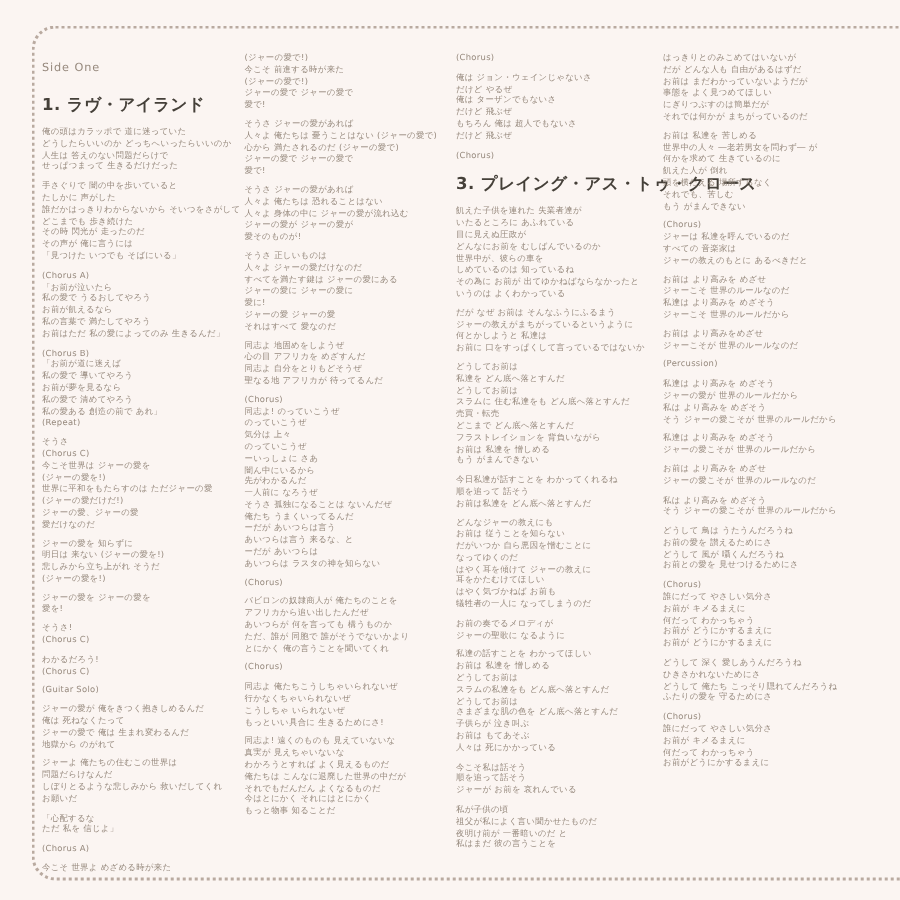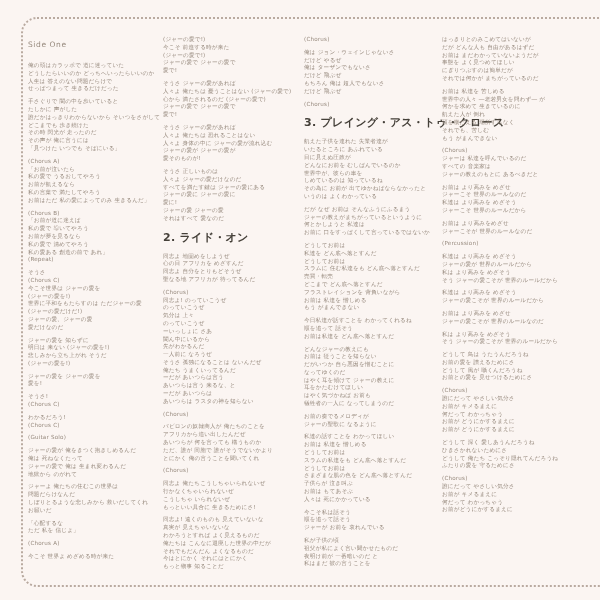--- a/index.html
+++ b/index.html
@@ -30,20 +30,21 @@
     letter-spacing:0.2px;white-space:nowrap;
   }
 </style>
 </head>
 <body style="background: rgb(251, 245, 242);">
 
 <div class="frame" style="border-color: rgb(185, 170, 160);"></div>
 
 <div class="col col-1">
     <div class="side-label" style="color: rgb(150, 137, 125);">Side One</div>
+    <div class="song-title" style="color: rgb(69, 64, 57);">1. ラヴ・アイランド</div>
     <div class="stanza">
       <div class="line" style="color: rgb(150, 137, 125);">俺の頭はカラッポで 道に迷っていた</div>
       <div class="line" style="color: rgb(150, 137, 125);">どうしたらいいのか どっちへいったらいいのか</div>
       <div class="line" style="color: rgb(150, 137, 125);">人生は 答えのない問題だらけで</div>
       <div class="line" style="color: rgb(150, 137, 125);">せっぱつまって 生きるだけだった</div>
     </div>
     <div class="stanza">
       <div class="line" style="color: rgb(150, 137, 125);">手さぐりで 闇の中を歩いていると</div>
       <div class="line" style="color: rgb(150, 137, 125);">たしかに 声がした</div>
       <div class="line" style="color: rgb(150, 137, 125);">誰だかはっきりわからないから そいつをさがして</div>
@@ -147,21 +148,20 @@
     </div>
     <div class="stanza">
       <div class="line" style="color: rgb(150, 137, 125);">そうさ 正しいものは</div>
       <div class="line" style="color: rgb(150, 137, 125);">人々よ ジャーの愛だけなのだ</div>
       <div class="line" style="color: rgb(150, 137, 125);">すべてを満たす鍵は ジャーの愛にある</div>
       <div class="line" style="color: rgb(150, 137, 125);">ジャーの愛に ジャーの愛に</div>
       <div class="line" style="color: rgb(150, 137, 125);">愛に!</div>
       <div class="line" style="color: rgb(150, 137, 125);">ジャーの愛 ジャーの愛</div>
       <div class="line" style="color: rgb(150, 137, 125);">それはすべて 愛なのだ</div>
     </div>
-    <div class="song-title" style="color: rgb(69, 64, 57);">2. ライド・オン</div>
     <div class="stanza">
       <div class="line" style="color: rgb(150, 137, 125);">同志よ 地固めをしようぜ</div>
       <div class="line" style="color: rgb(150, 137, 125);">心の目 アフリカを めざすんだ</div>
       <div class="line" style="color: rgb(150, 137, 125);">同志よ 自分をとりもどそうぜ</div>
       <div class="line" style="color: rgb(150, 137, 125);">聖なる地 アフリカが 待ってるんだ</div>
     </div>
     <div class="stanza">
       <div class="line" style="color: rgb(150, 137, 125);">(Chorus)</div>
       <div class="line" style="color: rgb(150, 137, 125);">同志よ! のっていこうぜ</div>
       <div class="line" style="color: rgb(150, 137, 125);">のっていこうぜ</div>

